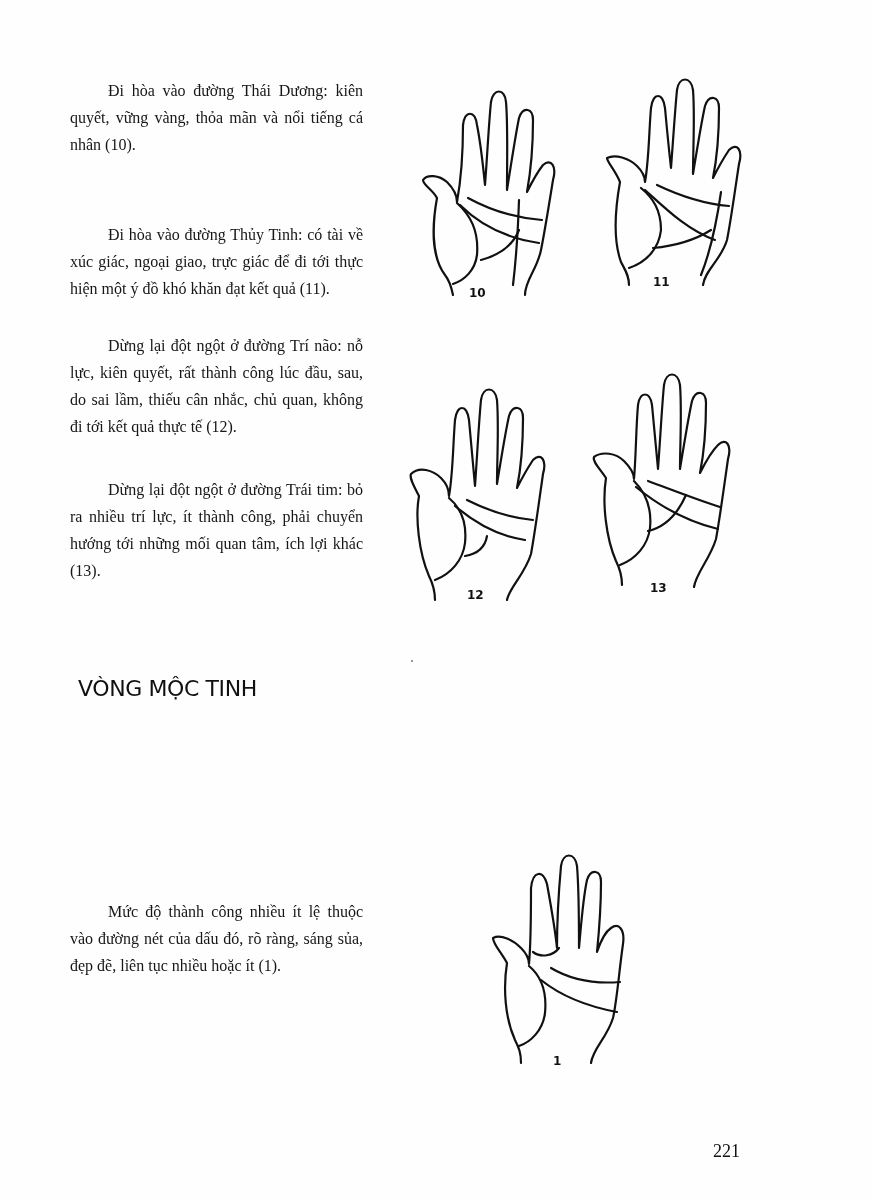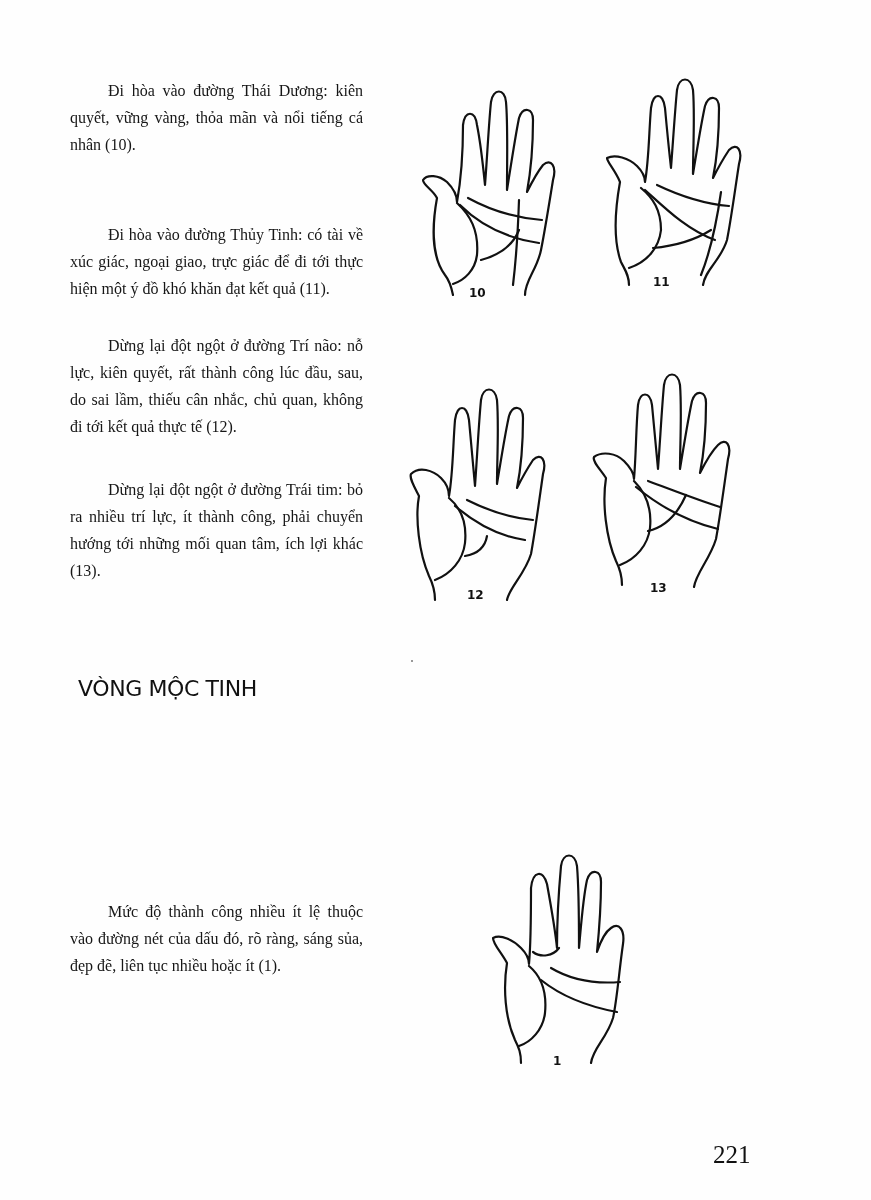--- a/index.html
+++ b/index.html
@@ -50,21 +50,21 @@
 
     #fig10 { left: 405px; top: 80px;  width: 160px; height: 230px; }
     #fig11 { left: 595px; top: 70px;  width: 160px; height: 230px; text-align: center; }
     #fig12 { left: 405px; top: 378px; width: 160px; height: 240px; }
     #fig13 { left: 580px; top: 363px; width: 170px; height: 240px; }
     #fig1  { left: 485px; top: 848px; width: 160px; height: 230px; }
 
     .page-number {
       position: absolute; left: 713px; top: 1141px;
       font-family: "Liberation Serif", "DejaVu Serif", serif;
-      font-size: 25px; color: #111;
+      font-size: 18px; color: #111;
     }
     .speck { position: absolute; width: 2px; height: 2px; background: #777; border-radius: 1px; }
   </style>
 </head>
 <body>
 
 <div class="page">
 
   <p class="para" id="p1"><span class="indent"></span><span>Đi hòa vào đường Thái Dương: kiên quyết, vững vàng, thỏa mãn và nổi tiếng cá nhân (10).</span></p>
 

